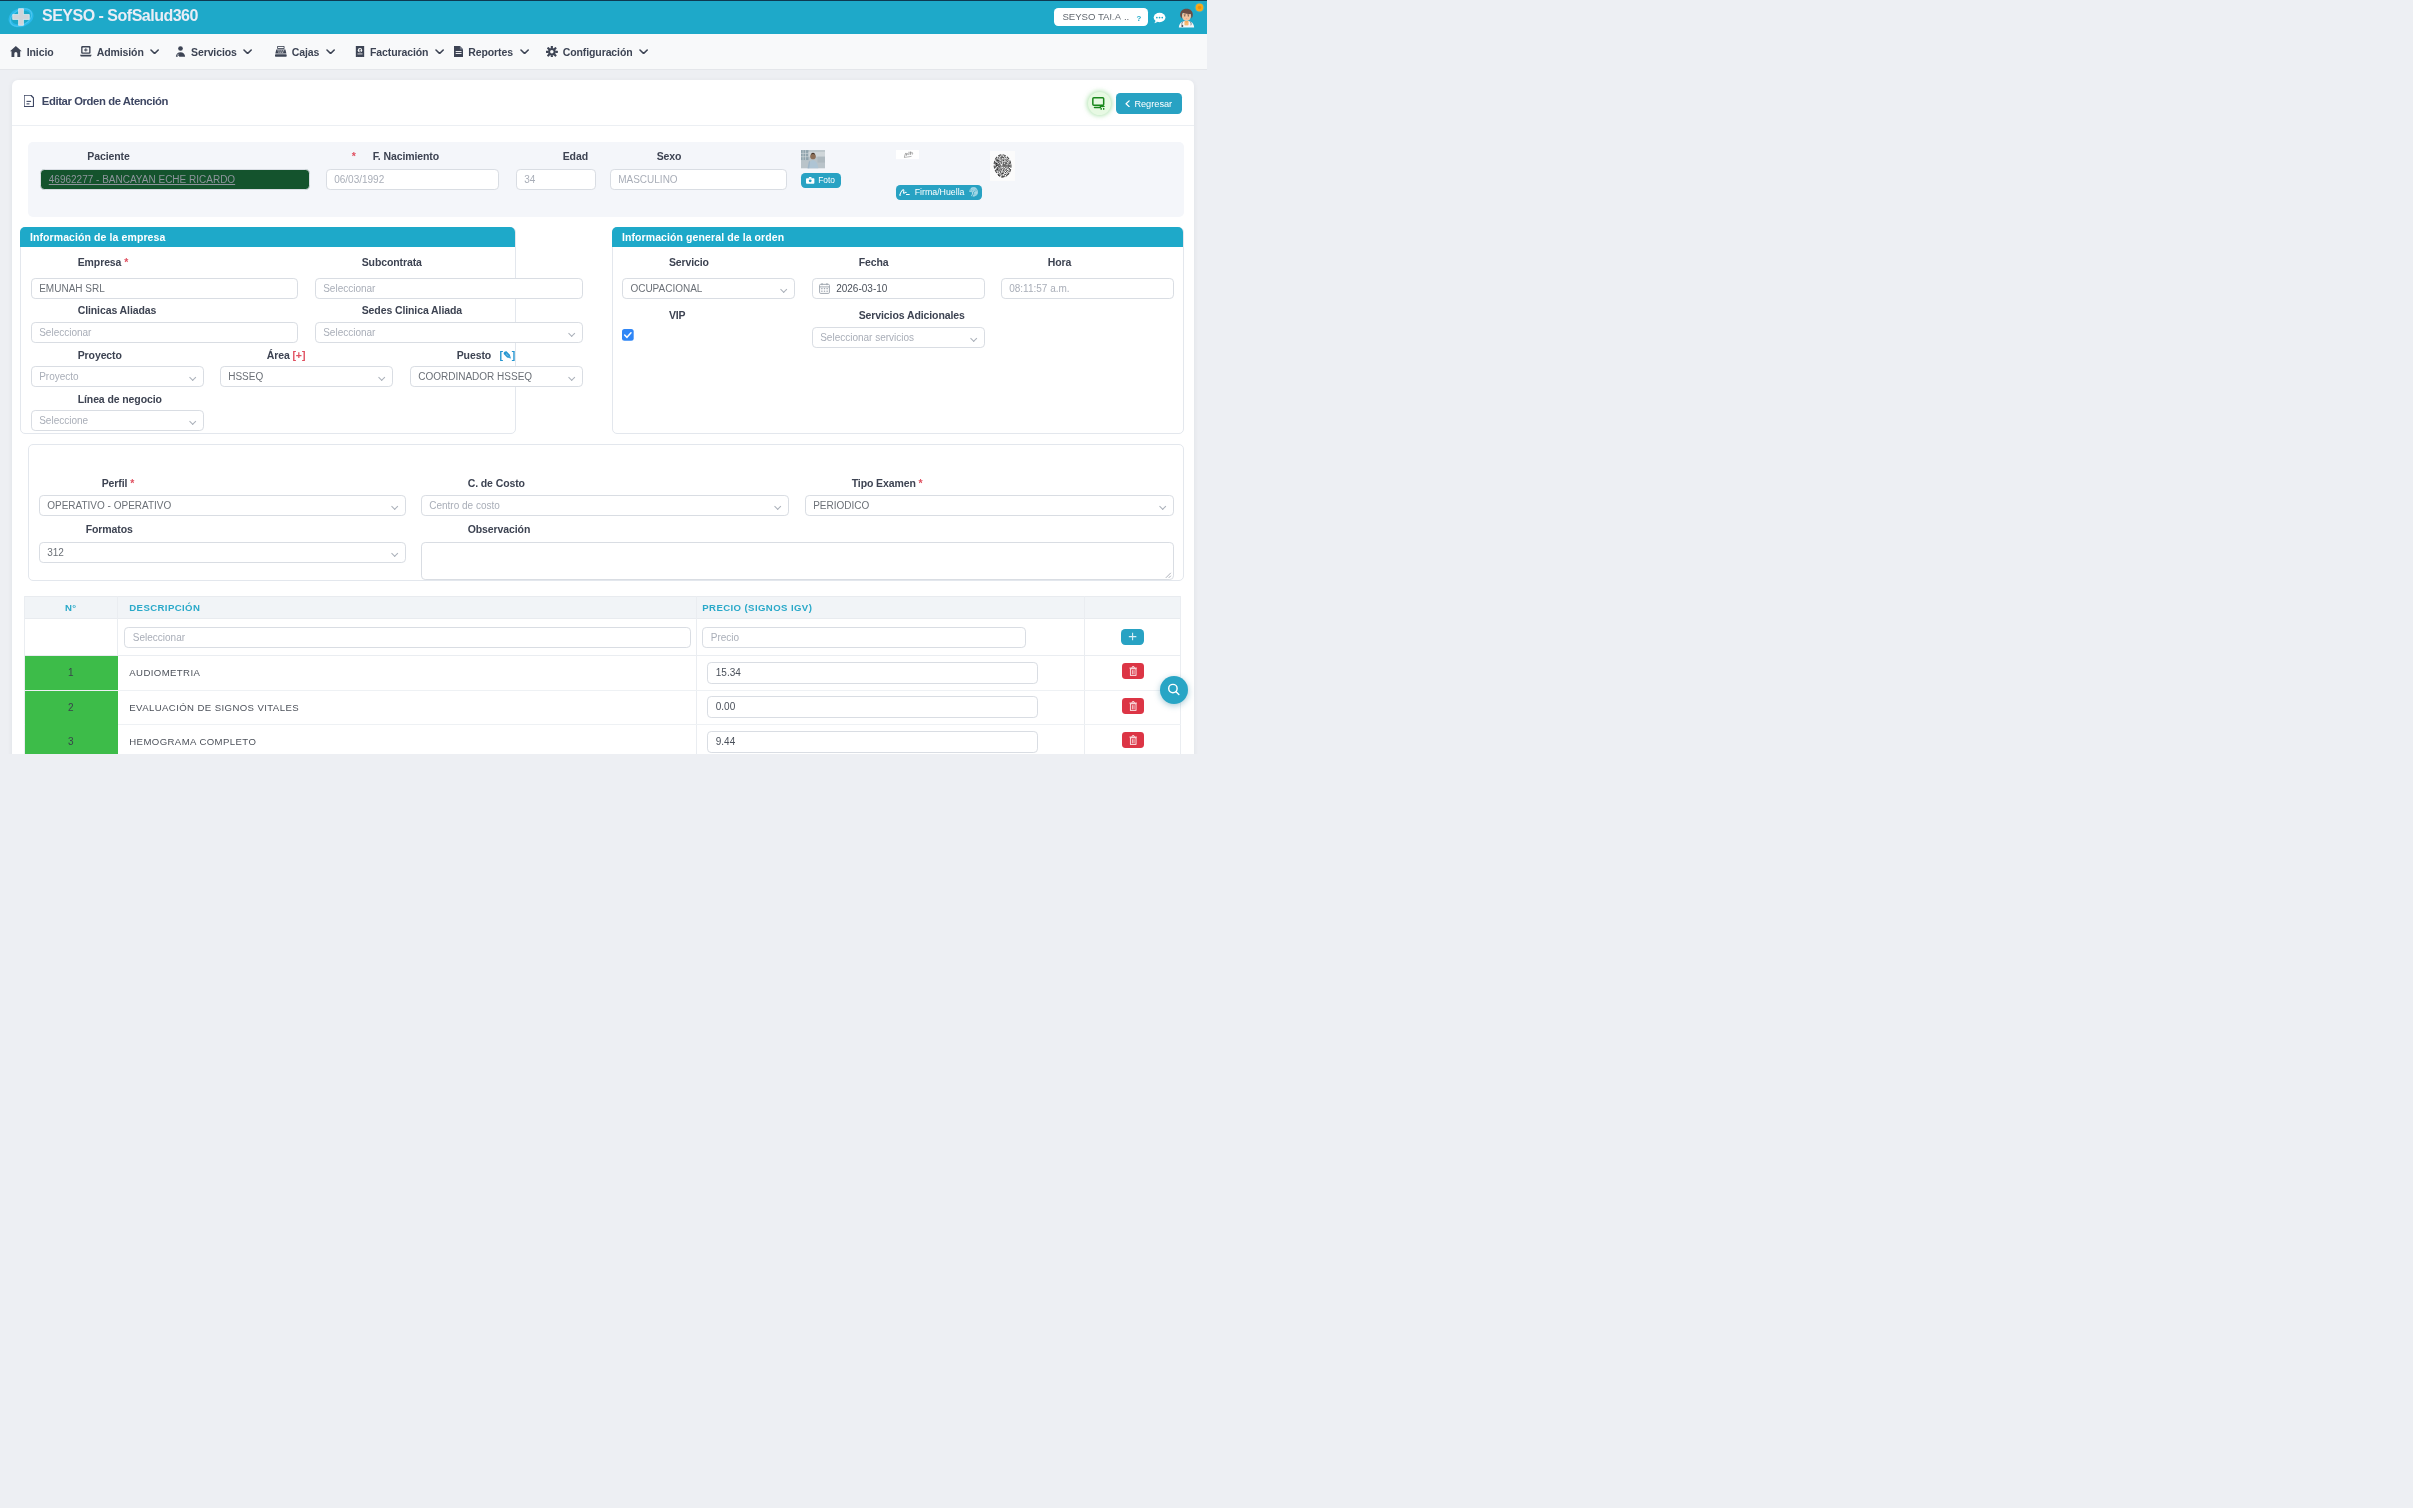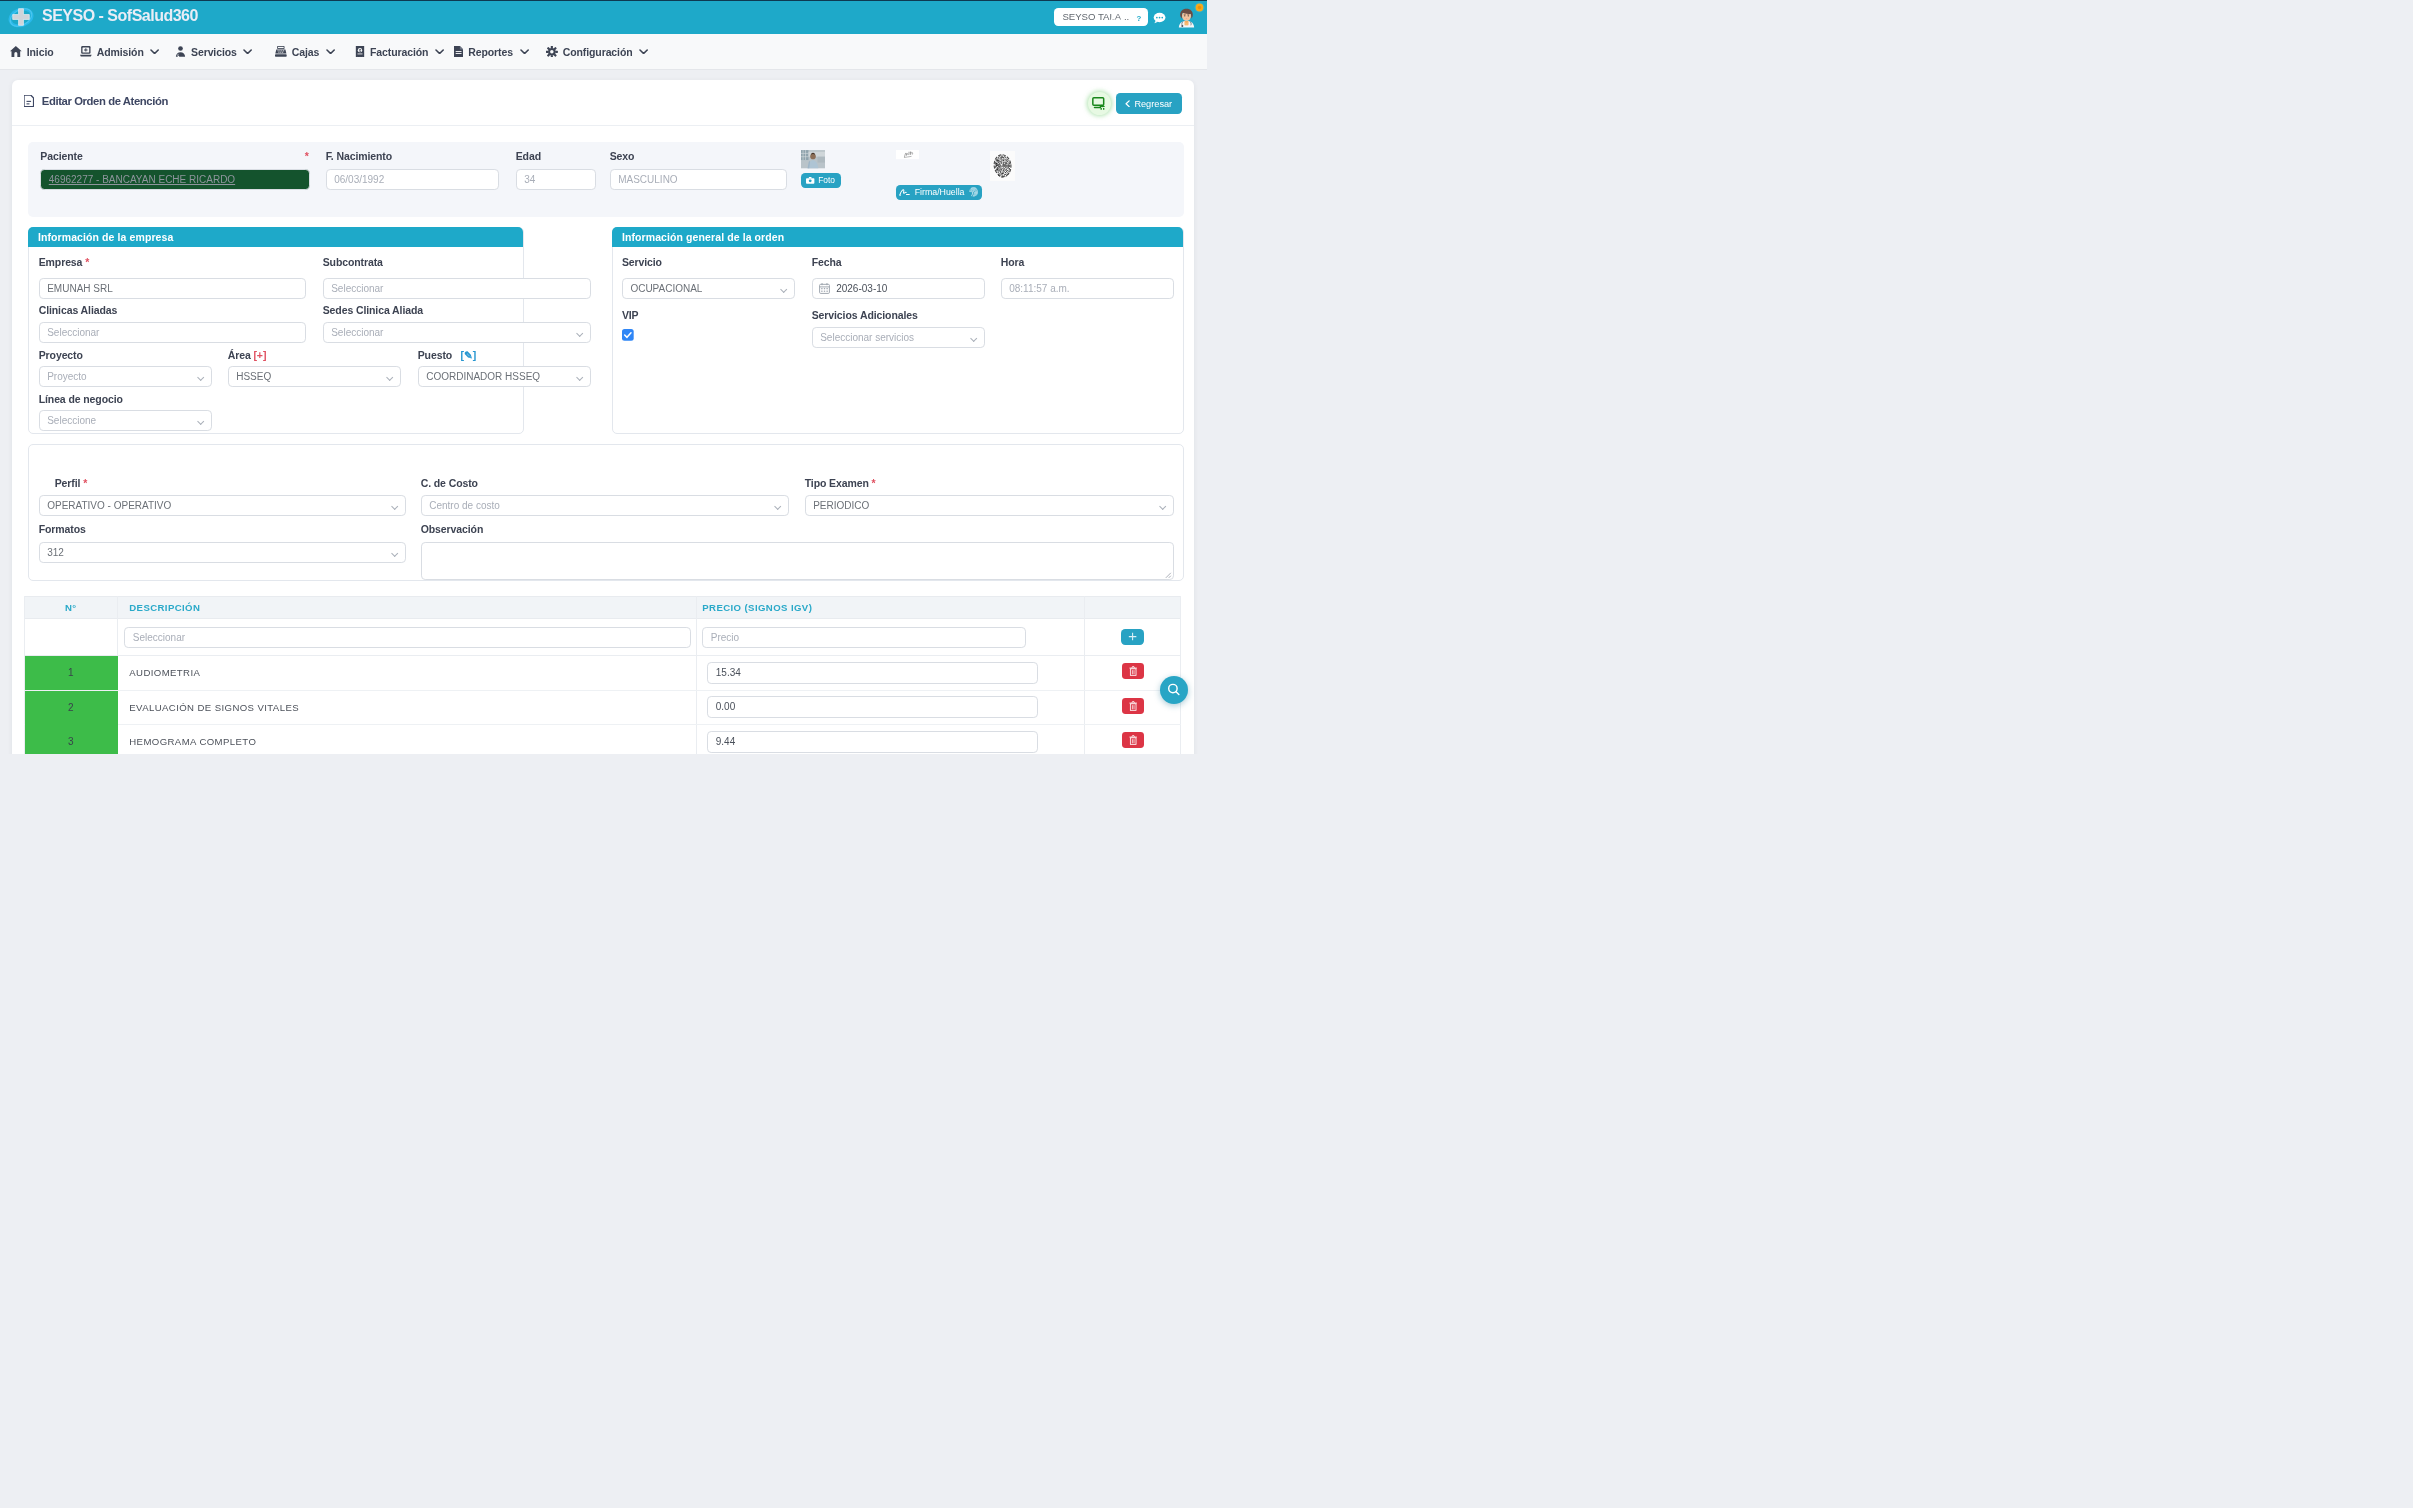--- a/index.html
+++ b/index.html
@@ -23,21 +23,21 @@
   
   #card { position:absolute; left:11.7px; top:80px; width:1182px; height:696px; background:#fff; border-radius:5.9px; box-shadow:0 1.7px 5px rgba(50,60,80,.08); }
   #cardhead { position:absolute; left:0; top:0; width:100%; height:46px; border-bottom:0.8px solid #eceff3; }
   #ctitle { position:absolute; left:12.6px; top:15px; display:flex; align-items:center; gap:7.5px; color:#3e4763; font-size:11.3px; font-weight:bold; letter-spacing:-0.4px; }
   #greenbtn { position:absolute; left:1076px; top:11.7px; width:23.5px; height:23.5px; border-radius:50%; background:#e7f9e3; box-shadow:0 0 4.2px 1.3px rgba(125,210,125,.55); display:flex; align-items:center; justify-content:center; }
   .btn-teal { background:#28a2c3; color:#fff; border:none; border-radius:4.2px; font-family:"Liberation Sans",sans-serif; }
   #regresar { position:absolute; left:1104px; top:13.4px; width:66px; height:20.5px; font-size:9.2px; display:flex; align-items:center; justify-content:center; gap:4.2px; }
 
   
   #patient { position:absolute; left:16px; top:62px; width:1156px; height:75px; background:#f4f6fa; border-radius:5px; }
-  .flabel { position:absolute; font-size:10.5px; font-weight:bold; color:#3d4352; letter-spacing:-0.1px; }
+  .flabel { position:absolute; font-size:10.5px; font-weight:bold; color:#3d4352; letter-spacing:-0.1px;margin-left:47px; }
   .inp { position:absolute; height:21px; background:#fff; border:0.8px solid #d9dde3; border-radius:4.2px; font-size:10px; color:#6b7077; line-height:19px; padding-left:7.5px; white-space:nowrap; overflow:hidden; }
   .inp.ph { color:#a9aeb8; }
   .inp.dis { background:#14532d; color:#8f959d;text-decoration:underline; }
   .chevr { position:absolute; right:7.5px; top:7.5px; width:5.4px; height:5.4px; border-right:1.3px solid #aab0b9; border-bottom:1.3px solid #aab0b9; transform:rotate(45deg); }
   .red { color:#e04f5f; }
 
   
   .panel { position:absolute; background:#fff; border:0.8px solid #e3e7ed; border-radius:5px; }
   .phead { position:absolute; left:-0.8px; top:-0.8px; right:-0.8px; height:20px; background:#1ea9c9; border-radius:5px 5px 0 0; color:#fff; font-size:10.5px; font-weight:bold; line-height:20px; padding-left:10px; letter-spacing:0.1px; }
 
@@ -291,21 +291,21 @@
           <ellipse cx="14.5" cy="17.2" rx="4.6" ry="6.7" stroke-width="1" stroke-dasharray="4 1.2"></ellipse>
           <ellipse cx="14.4" cy="17.2" rx="3.4" ry="5.2" stroke-width="1" stroke-dasharray="2.6 1"></ellipse>
           <ellipse cx="14.3" cy="17.1" rx="2.3" ry="3.7" stroke-width="1" stroke-dasharray="3 1"></ellipse>
           <ellipse cx="14.2" cy="17" rx="1.2" ry="2.2" stroke-width=".9" stroke-dasharray="2.2 .9"></ellipse>
           <path d="M8 28 C10 30.5 13 31.8 15.5 31.6" stroke-width="1" stroke-dasharray="3 1.2"></path>
           <path d="M21.5 27.5 C20 29.5 18 30.8 16 31.2" stroke-width=".9" stroke-dasharray="2.4 1"></path>
         </g>
       </svg>
     </div>
 
-    <div class="panel" style="left:16px;top:147px;width:496px;height:207px">
+    <div class="panel" style="left:8px;top:147px;width:496px;height:207px">
       <div class="phead">Información de la empresa</div>
       <div class="flabel" style="left:10px;top:28px">Empresa <span class="red">*</span></div>
       <div class="flabel" style="left:294px;top:28px">Subcontrata</div>
       <div class="inp" style="left:10px;top:50px;width:267px">EMUNAH SRL</div>
       <div class="inp ph" style="left:294px;top:50px;width:268px">Seleccionar</div>
       <div class="flabel" style="left:10px;top:76px">Clinicas Aliadas</div>
       <div class="flabel" style="left:294px;top:76px">Sedes Clinica Aliada</div>
       <div class="inp ph" style="left:10px;top:94px;width:267px">Seleccionar</div>
       <div class="inp ph" style="left:294px;top:94px;width:268px">Seleccionar<i class="chevr"></i></div>
       <div class="flabel" style="left:10px;top:121px">Proyecto</div>

